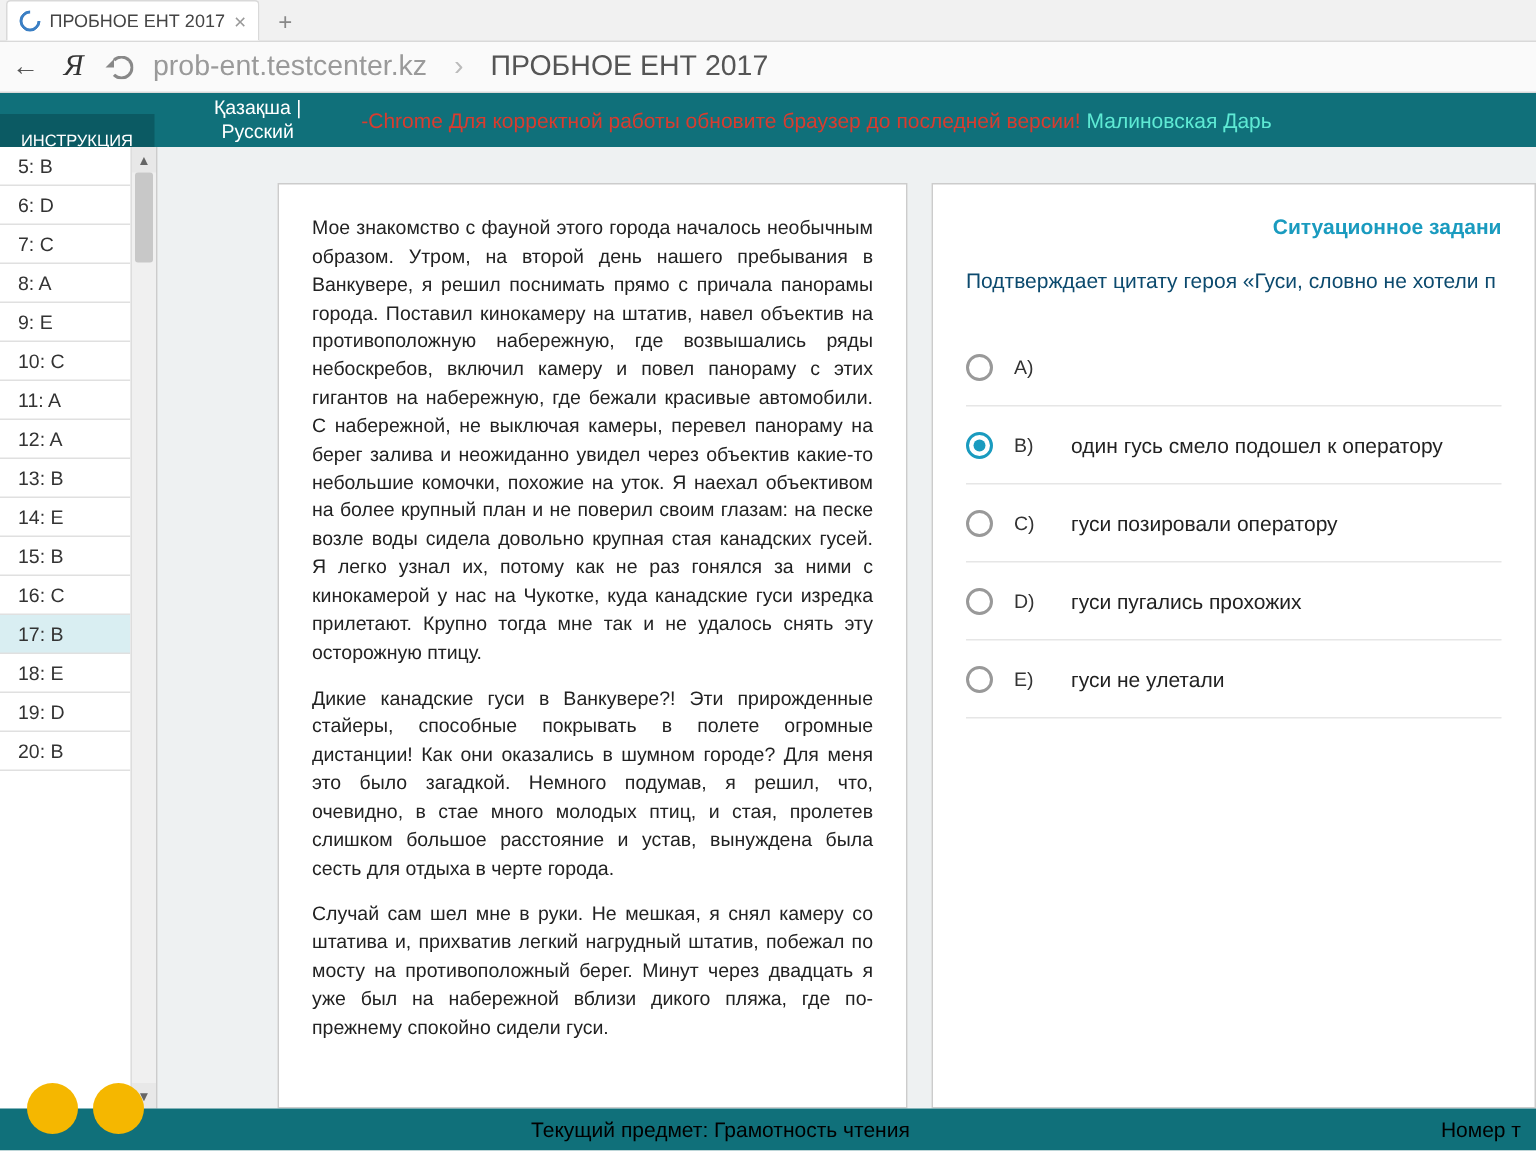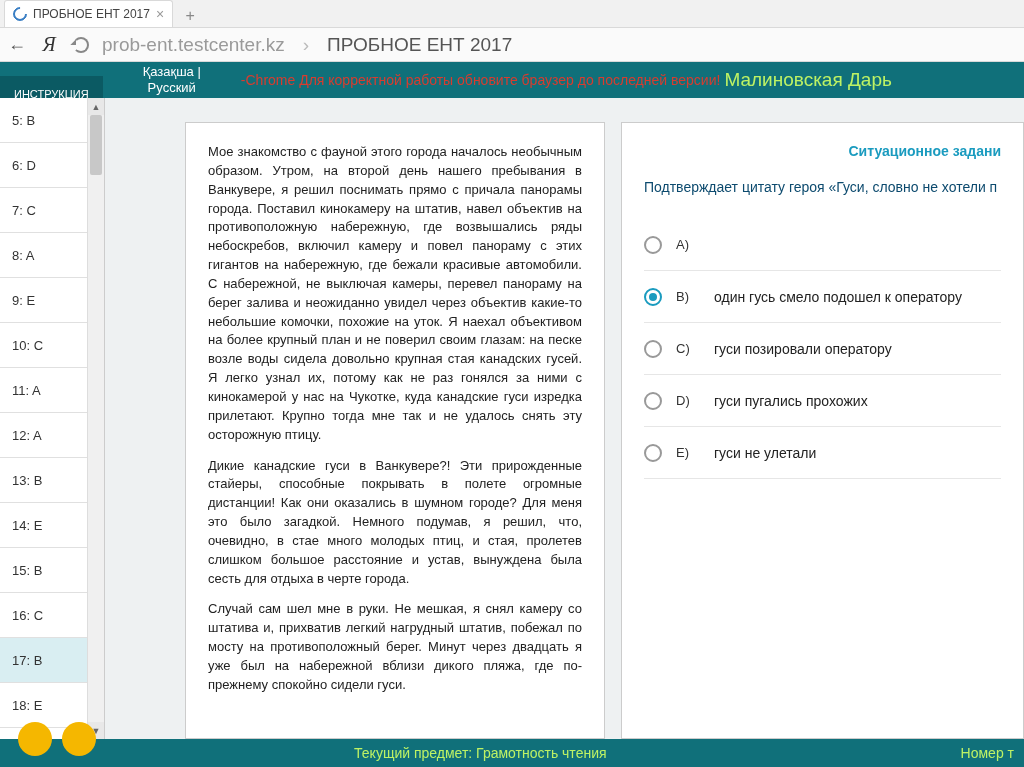--- a/index.html
+++ b/index.html
@@ -19,29 +19,29 @@
   .reload-icon::after { content: ''; position: absolute; left: -3px; top: 2px; border: 4px solid transparent; border-top-color: #888; transform: rotate(-45deg); }
   .url-area { flex: 1; display: flex; align-items: flex-start; gap: 18px; color: #9a9a9a; font-size: 19px; }
   .url-area .sep { color: #bbb; }
   .url-path { color: #555; }
 
   
   .app-header { height: 36px; background: #10707a; display: flex; align-items: center; color: #fff; font-size: 13px; white-space: nowrap; }
   .instruction-btn { background: #0b5a63; height: 100%; display: flex; align-items: center; padding: 0 14px; text-transform: uppercase; font-size: 11px; cursor: pointer; margin-top: 28px; }
   .lang-box { padding: 0 40px; text-align: center; line-height: 1.2; }
   .warning-text { color: #d83c2f; font-size: 14px; }
-  .user-name { color: #bef264; font-size: 19px; margin-left: 4px; }
+  .user-name { color: #5eead4; font-size: 14px; margin-left: 4px; }
 
   
   .content { display: flex; height: 641px; background: #eef1f2; }
 
   
   .answers-col { width: 105px; background: #fff; border-right: 1px solid #ccc; position: relative; display: flex; }
   .answers-scroll { flex: 1; overflow: hidden; }
-  .answer-item { height: 45px; border-bottom: 1px solid #e0e0e0; display: flex; align-items: center; padding-left: 12px; font-size: 13px; color: #333; cursor: pointer; }
+  .answer-item { height: 26px; border-bottom: 1px solid #e0e0e0; display: flex; align-items: center; padding-left: 12px; font-size: 13px; color: #333; cursor: pointer; }
   .answer-item.active { background: #d9eef2; }
   .scrollbar { width: 17px; background: #f0f0f0; border-left: 1px solid #ddd; position: relative; }
   .scroll-up, .scroll-down { height: 17px; background: #e8e8e8; display: flex; align-items: center; justify-content: center; font-size: 9px; color: #666; }
   .scroll-thumb { position: absolute; top: 17px; left: 2px; right: 2px; height: 60px; background: #c8c8c8; border-radius: 2px; }
 
   
   .main-area { flex: 1; display: flex; gap: 16px; padding: 24px 0 0 80px; overflow: hidden; }
   .reading-panel { width: 420px; background: #fff; border: 1px solid #ccc; padding: 20px 22px; font-size: 13px; color: #222; }
   .reading-title { text-align: center; font-weight: bold; margin-bottom: 12px; font-size: 14px; }
   .reading-para { text-align: justify; line-height: 1.45; margin-bottom: 12px; }
@@ -51,21 +51,21 @@
   .section-title { color: #1a9bbf; font-weight: bold; text-align: right; font-size: 14px; margin-bottom: 20px; }
   .question-text { font-size: 14px; color: #0c4a6e; margin-bottom: 24px; }
   .option-row { display: flex; align-items: center; height: 52px; border-bottom: 1px solid #e6e6e6; gap: 14px; cursor: pointer; }
   .radio { width: 18px; height: 18px; border: 2px solid #999; border-radius: 50%; flex-shrink: 0; display: flex; align-items: center; justify-content: center; }
   .radio.checked { border-color: #1a9bbf; }
   .radio.checked::after { content: ''; width: 8px; height: 8px; background: #1a9bbf; border-radius: 50%; }
   .opt-letter { width: 24px; font-size: 13px; color: #333; }
   .opt-text { font-size: 14px; color: #222; }
 
   
-  .footer { height: 28px; background: #10707a; display: flex; align-items: center; color: #bef264; font-size: 14px; position: relative; }
+  .footer { height: 28px; background: #10707a; display: flex; align-items: center; color: #000000; font-size: 14px; position: relative; }
   .foot-circle { width: 34px; height: 34px; background: #f5b700; border-radius: 50%; position: absolute; top: -17px; }
   .foot-circle.c1 { left: 18px; }
   .foot-circle.c2 { left: 62px; }
   .foot-center { flex: 1; text-align: center; }
   .foot-right { padding-right: 10px; }
 </style>
 </head>
 <body>
 
 <div class="tab-bar">

